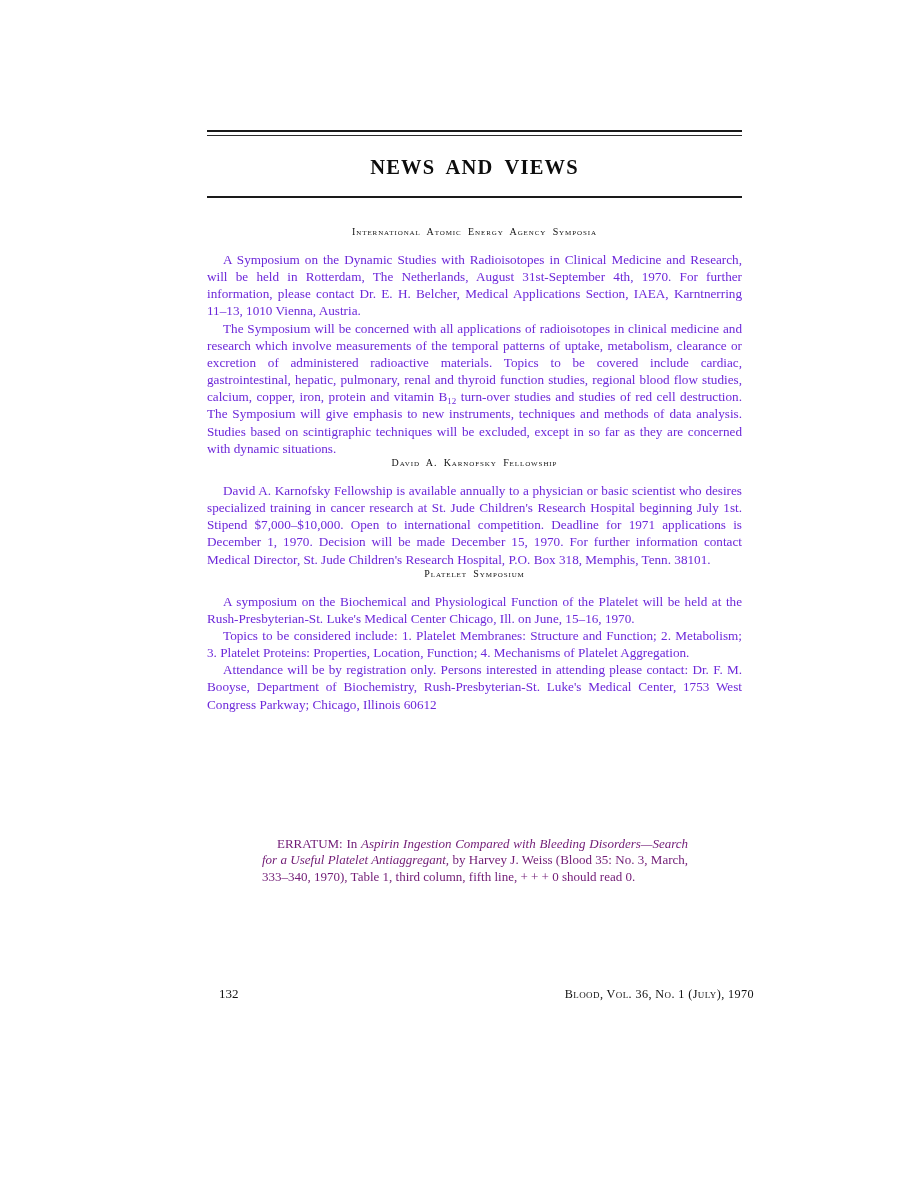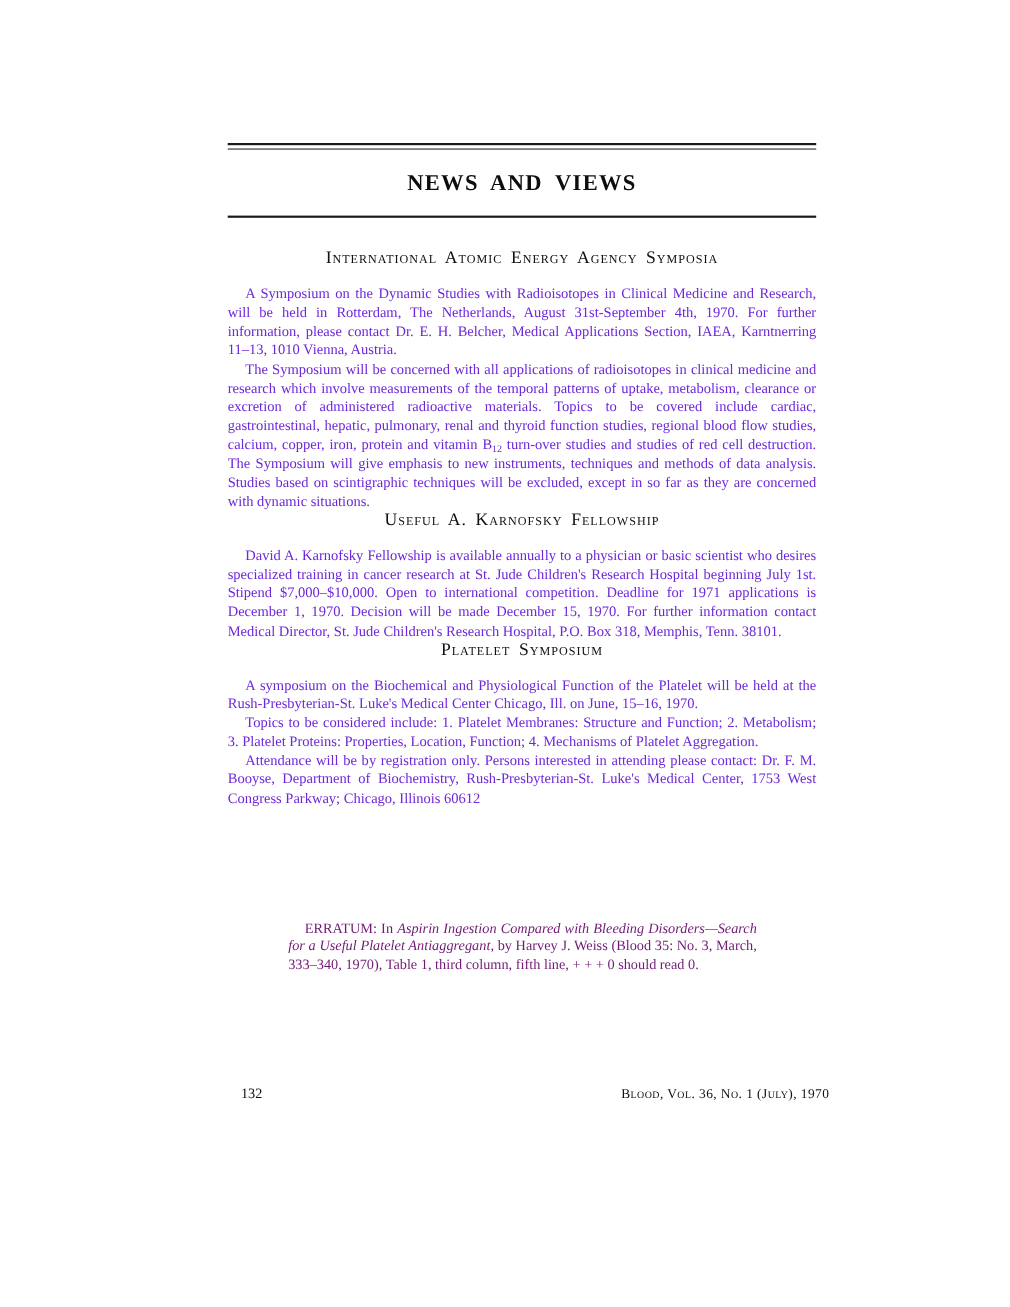--- a/index.html
+++ b/index.html
@@ -65,21 +65,21 @@
   
   .column {
     position: absolute;
     left: 192px;
     top: 226px;
     width: 535px;
   }
 
   h2.section-head {
     margin: 0;
-    font-size: 16px;
+    font-size: 10px;
     font-weight: normal;
     font-variant: small-caps;
     text-align: center;
     letter-spacing: 0.9px;
     word-spacing: 3px;
     color: #101010;
   }
 
   .sec-gap-1 { margin-top: 0; }
   .sec-gap-2 { margin-top: 26px; }
@@ -167,21 +167,21 @@
       The Symposium will be concerned with all applications of radioisotopes in clinical
       medicine and research which involve measurements of the temporal patterns of uptake,
       metabolism, clearance or excretion of administered radioactive materials. Topics to be
       covered include cardiac, gastrointestinal, hepatic, pulmonary, renal and thyroid function
       studies, regional blood flow studies, calcium, copper, iron, protein and vitamin <span>B</span><sub>12</sub>
       turn-over studies and studies of red cell destruction. The Symposium will give emphasis to new
       instruments, techniques and methods of data analysis. Studies based on scintigraphic
       techniques will be excluded, except in so far as they are concerned with dynamic situations.
     </p>
 
-    <h2 class="section-head sec-gap-2">Useful A. Karnofsky Fellowship</h2>
+    <h2 class="section-head sec-gap-2">David A. Karnofsky Fellowship</h2>
 
     <p class="body-par after-head">David A. Karnofsky Fellowship is available annually to a physician or basic scientist who desires specialized training in cancer research at St. Jude Children's Research Hospital beginning July 1st. Stipend $7,000–$10,000. Open to international competition. Deadline for 1971 applications is December 1, 1970. Decision will be made December 15, 1970. For further information contact Medical Director, St. Jude Children's Research Hospital, P.O. Box 318, Memphis, Tenn. 38101.</p>
 
     <h2 class="section-head sec-gap-3">Platelet Symposium</h2>
 
     <p class="body-par after-head">A symposium on the Biochemical and Physiological Function of the Platelet will be held at the Rush-Presbyterian-St. Luke's Medical Center Chicago, Ill. on June, 15–16, 1970.</p>
 
     <p class="body-par tight">Topics to be considered include: 1. Platelet Membranes: Structure and Function; 2. Metabolism; 3. Platelet Proteins: Properties, Location, Function; 4. Mechanisms of Platelet Aggregation.</p>
 
     <p class="body-par tight">Attendance will be by registration only. Persons interested in attending please contact: Dr. F. M. Booyse, Department of Biochemistry, Rush-Presbyterian-St. Luke's Medical Center, 1753 West Congress Parkway; Chicago, Illinois 60612</p>

